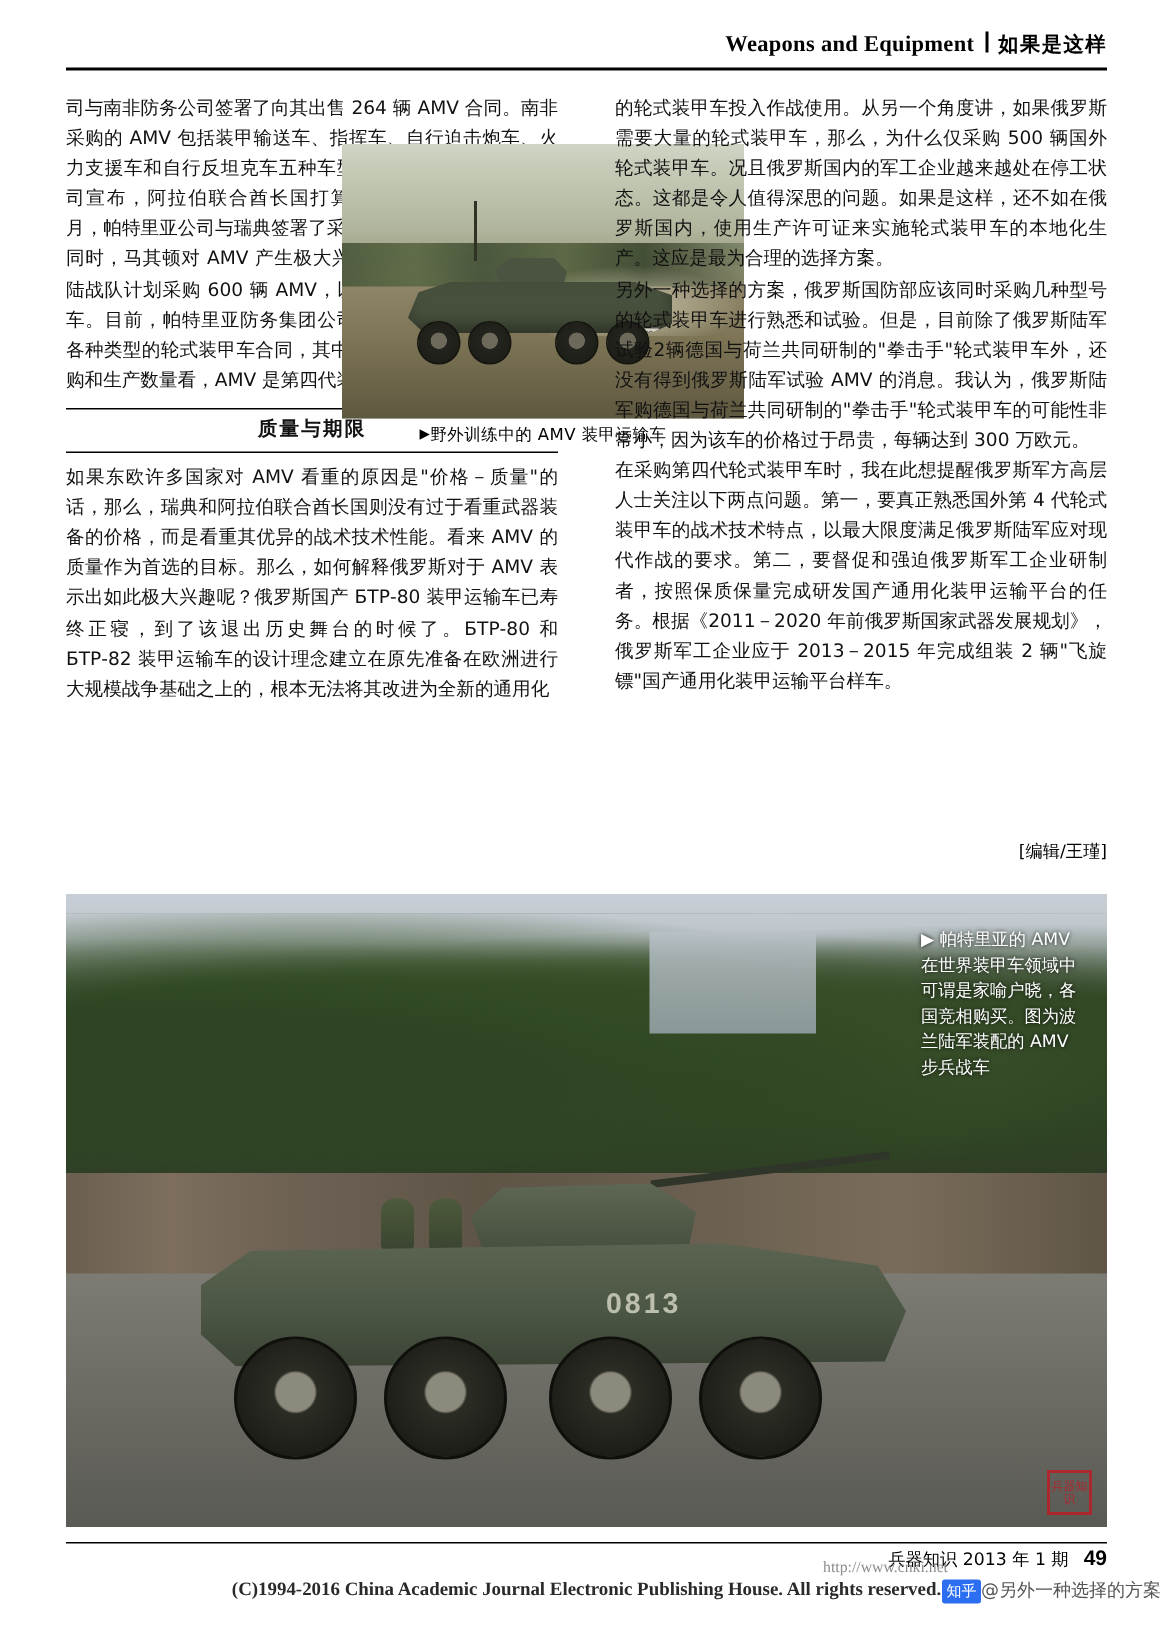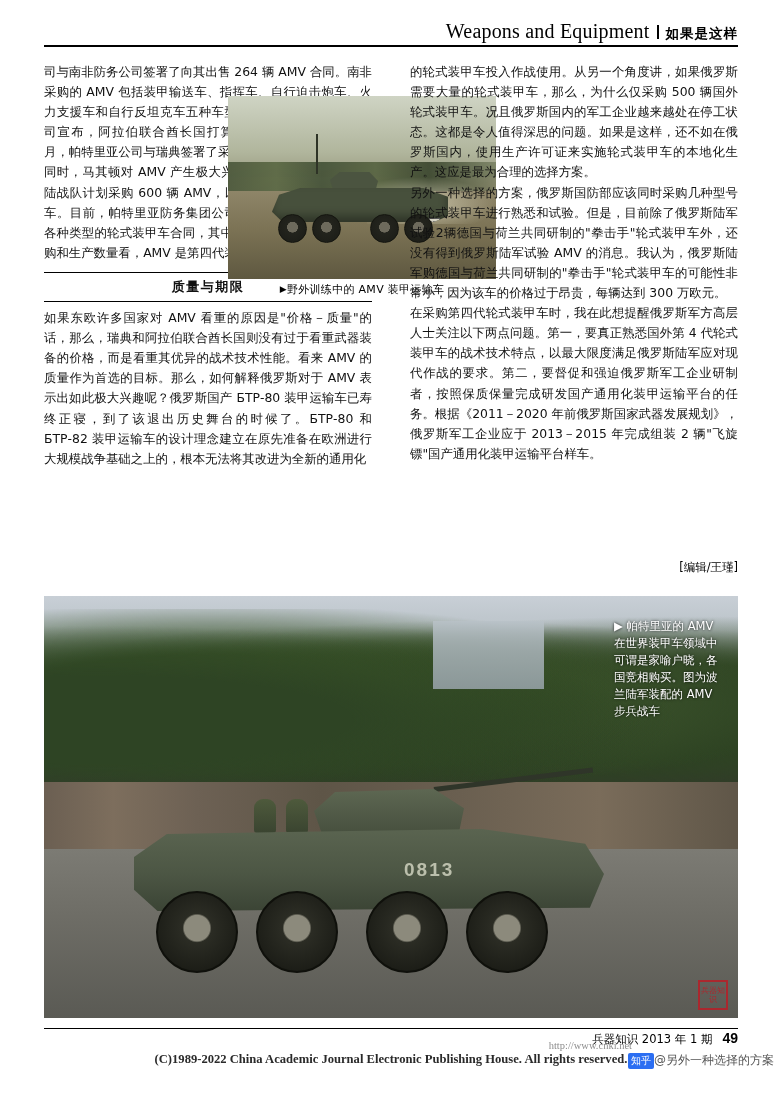--- a/index.html
+++ b/index.html
@@ -32,22 +32,22 @@
     height: 30px;
   }
   .header-inner {
     display: flex;
     align-items: baseline;
     justify-content: flex-end;
     gap: 7px;
   }
   .header-en {
     font-family: "Liberation Serif", serif;
-    font-weight: normal;
-    font-size: 20px;
+    font-weight: bold;
+    font-size: 15px;
     letter-spacing: 0.2px;
     color: #000;
   }
   .header-sep {
     display: inline-block;
     width: 2px;
     height: 14px;
     background: #000;
     position: relative;
     top: 1px;
@@ -431,19 +431,19 @@
 
     <div class="seal">兵器知识</div>
   </div>
 
   <div class="footer-line"></div>
   <div class="footer-right">
     <span>兵器知识  2013 年 1 期</span>
     <span class="footer-pageno">49</span>
   </div>
   <div class="url-faint">http://www.cnki.net</div>
-  <div class="copyright">(C)1989-2022 China Academic Journal Electronic Publishing House. All rights reserved.</div>
+  <div class="copyright">(C)1994-2016 China Academic Journal Electronic Publishing House. All rights reserved.</div>
   <div class="watermark">
     <span class="zh-logo">知乎</span>
     <span>@另外一种选择的方案</span>
   </div>
 
 </div>
 
 </body></html>

